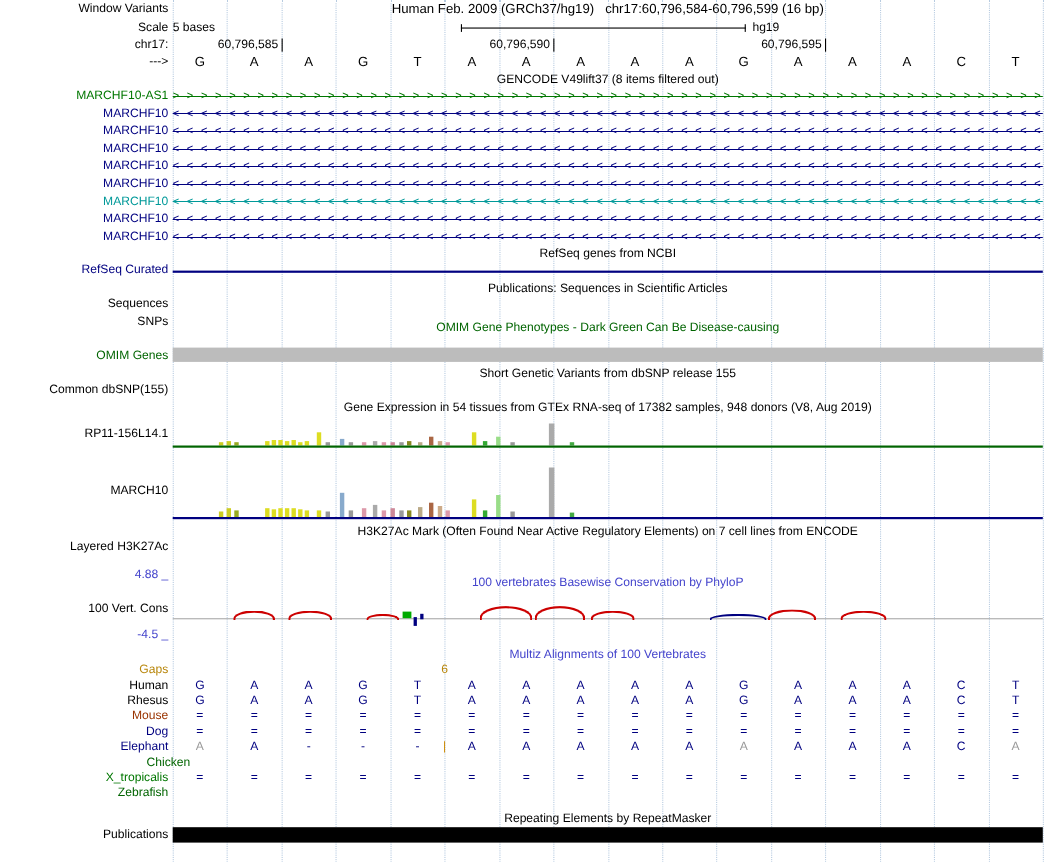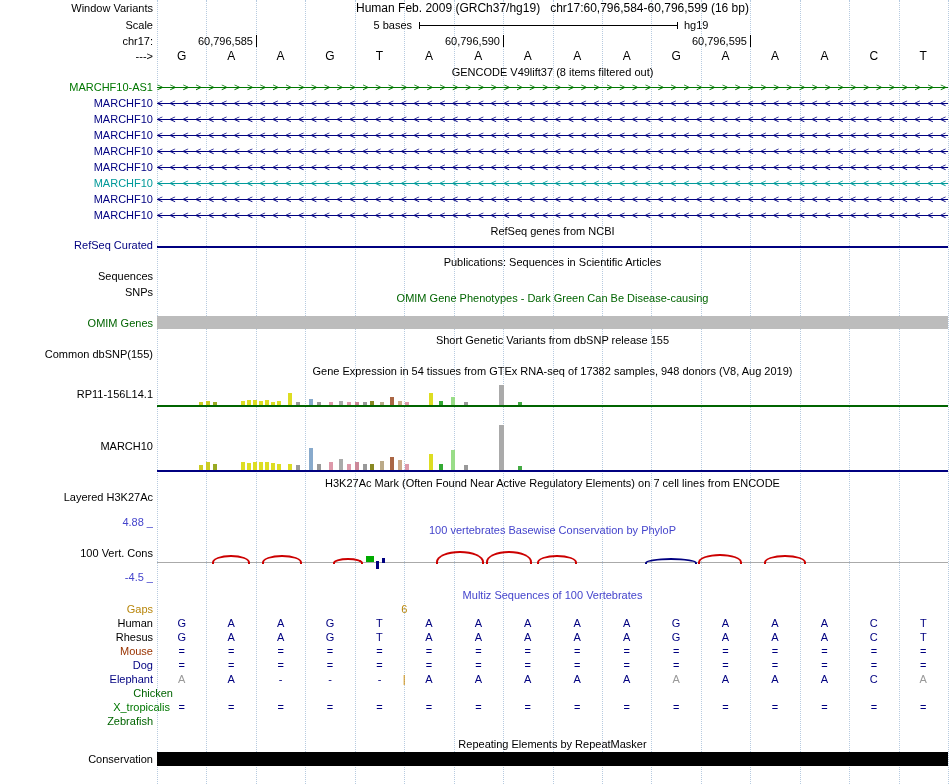--- a/index.html
+++ b/index.html
@@ -36,21 +36,21 @@
     <div class="gridline" style="left: 799.688px;"></div>
     <div class="gridline" style="left: 849.125px;"></div>
     <div class="gridline" style="left: 898.562px;"></div>
     <div class="gridline" style="left: 948px;"></div>
   </div>
 
 <div class="side-label" style="top:2px">Window Variants</div>
 <div class="center-title pre" style="top:2px;font-size:12px">Human Feb. 2009 (GRCh37/hg19)   chr17:60,796,584-60,796,599 (16 bp)</div>
 
 <div class="side-label" style="top:19px">Scale</div>
-<div style="position:absolute;left:157px;top:19px;width:255px;text-align:right">5 bases</div>
+<div style="position:absolute;left:157px;top:19px;width:255px;">5 bases</div>
 <div class="hline" style="left:419px;top:25px;width:259px;height:1px;background:#000"></div>
 <div class="hline" style="left:419px;top:22px;width:1px;height:7px;background:#000"></div>
 <div class="hline" style="left:677px;top:22px;width:1px;height:7px;background:#000"></div>
 <div style="position:absolute;left:684px;top:19px">hg19</div>
 
 <div class="side-label" style="top:35px">chr17:</div>
 <div style="position:absolute;left:161px;top:35px;width:92px;text-align:right">60,796,585</div>
 <div class="hline" style="left:256px;top:35px;width:1px;height:12px;background:#000"></div>
 <div style="position:absolute;left:408px;top:35px;width:92px;text-align:right">60,796,590</div>
 <div class="hline" style="left:503px;top:35px;width:1px;height:12px;background:#000"></div>
@@ -200,21 +200,21 @@
     <div class="hump" style="left: 537px; top: 555px; width: 36px; height: 7px; border-color: rgb(204, 0, 0);"></div>
     <div class="hump" style="left: 645px; top: 558px; width: 48px; height: 4px; border-color: rgb(0, 0, 128);"></div>
     <div class="hump" style="left: 698px; top: 554px; width: 40px; height: 8px; border-color: rgb(204, 0, 0);"></div>
     <div class="hump" style="left: 764px; top: 555px; width: 38px; height: 7px; border-color: rgb(204, 0, 0);"></div>
     <div class="bar" style="left: 366px; top: 556px; width: 8px; height: 6px; background: rgb(0, 170, 0);"></div>
     <div class="bar" style="left: 376px; top: 561px; width: 3px; height: 8px; background: rgb(0, 0, 128);"></div>
     <div class="bar" style="left: 382px; top: 558px; width: 3px; height: 5px; background: rgb(0, 0, 128);"></div>
   </div>
 <div class="side-label blue" style="top:571px">-4.5 _</div>
 
-<div class="center-title blue" style="top:589px">Multiz Sequences of 100 Vertebrates</div>
+<div class="center-title blue" style="top:589px">Multiz Alignments of 100 Vertebrates</div>
 <div id="multiz-rows">
     <div class="side-label" style="top: 603px; color: rgb(184, 134, 11);">Gaps</div>
     <div class="cell" style="left: 394.188px; top: 603px; width: 20px; color: rgb(184, 134, 11);">6</div>
     <div class="side-label" style="top: 617px; color: rgb(0, 0, 0);">Human</div>
     <div class="cell" style="left: 157px; top: 617px; width: 49.4375px; color: rgb(0, 0, 128);">G</div>
     <div class="cell" style="left: 206.438px; top: 617px; width: 49.4375px; color: rgb(0, 0, 128);">A</div>
     <div class="cell" style="left: 255.875px; top: 617px; width: 49.4375px; color: rgb(0, 0, 128);">A</div>
     <div class="cell" style="left: 305.312px; top: 617px; width: 49.4375px; color: rgb(0, 0, 128);">G</div>
     <div class="cell" style="left: 354.75px; top: 617px; width: 49.4375px; color: rgb(0, 0, 128);">T</div>
     <div class="cell" style="left: 404.188px; top: 617px; width: 49.4375px; color: rgb(0, 0, 128);">A</div>
@@ -291,21 +291,21 @@
     <div class="cell" style="left: 552.5px; top: 673px; width: 49.4375px; color: rgb(0, 0, 128);">A</div>
     <div class="cell" style="left: 601.938px; top: 673px; width: 49.4375px; color: rgb(0, 0, 128);">A</div>
     <div class="cell" style="left: 651.375px; top: 673px; width: 49.4375px; color: rgb(153, 153, 153);">A</div>
     <div class="cell" style="left: 700.812px; top: 673px; width: 49.4375px; color: rgb(0, 0, 128);">A</div>
     <div class="cell" style="left: 750.25px; top: 673px; width: 49.4375px; color: rgb(0, 0, 128);">A</div>
     <div class="cell" style="left: 799.688px; top: 673px; width: 49.4375px; color: rgb(0, 0, 128);">A</div>
     <div class="cell" style="left: 849.125px; top: 673px; width: 49.4375px; color: rgb(0, 0, 128);">C</div>
     <div class="cell" style="left: 898.562px; top: 673px; width: 49.4375px; color: rgb(153, 153, 153);">A</div>
     <div class="cell" style="left: 394.188px; top: 673px; width: 20px; color: rgb(204, 136, 0);">|</div>
     <div class="side-label" style="top: 687px; color: rgb(0, 100, 0); margin-left: 20px;">Chicken</div>
-    <div class="side-label" style="top: 701px; color: rgb(0, 119, 0); margin-left: 17px;">X_tropicalis</div>
+    <div class="side-label" style="top: 701px; color: rgb(0, 119, 0);">X_tropicalis</div>
     <div class="cell" style="left: 157px; top: 701px; width: 49.4375px; color: rgb(0, 0, 128);">=</div>
     <div class="cell" style="left: 206.438px; top: 701px; width: 49.4375px; color: rgb(0, 0, 128);">=</div>
     <div class="cell" style="left: 255.875px; top: 701px; width: 49.4375px; color: rgb(0, 0, 128);">=</div>
     <div class="cell" style="left: 305.312px; top: 701px; width: 49.4375px; color: rgb(0, 0, 128);">=</div>
     <div class="cell" style="left: 354.75px; top: 701px; width: 49.4375px; color: rgb(0, 0, 128);">=</div>
     <div class="cell" style="left: 404.188px; top: 701px; width: 49.4375px; color: rgb(0, 0, 128);">=</div>
     <div class="cell" style="left: 453.625px; top: 701px; width: 49.4375px; color: rgb(0, 0, 128);">=</div>
     <div class="cell" style="left: 503.062px; top: 701px; width: 49.4375px; color: rgb(0, 0, 128);">=</div>
     <div class="cell" style="left: 552.5px; top: 701px; width: 49.4375px; color: rgb(0, 0, 128);">=</div>
     <div class="cell" style="left: 601.938px; top: 701px; width: 49.4375px; color: rgb(0, 0, 128);">=</div>
@@ -313,13 +313,13 @@
     <div class="cell" style="left: 700.812px; top: 701px; width: 49.4375px; color: rgb(0, 0, 128);">=</div>
     <div class="cell" style="left: 750.25px; top: 701px; width: 49.4375px; color: rgb(0, 0, 128);">=</div>
     <div class="cell" style="left: 799.688px; top: 701px; width: 49.4375px; color: rgb(0, 0, 128);">=</div>
     <div class="cell" style="left: 849.125px; top: 701px; width: 49.4375px; color: rgb(0, 0, 128);">=</div>
     <div class="cell" style="left: 898.562px; top: 701px; width: 49.4375px; color: rgb(0, 0, 128);">=</div>
     <div class="side-label" style="top: 715px; color: rgb(0, 100, 0);">Zebrafish</div>
   </div>
 
 <div class="center-title" style="top:738px">Repeating Elements by RepeatMasker</div>
 <div class="hline" style="left:157px;top:752px;width:791px;height:14px;background:#000"></div>
-<div class="side-label" style="top:753px">Conservation</div>
+<div class="side-label" style="top:753px">Publications</div>
 
 </body></html>

